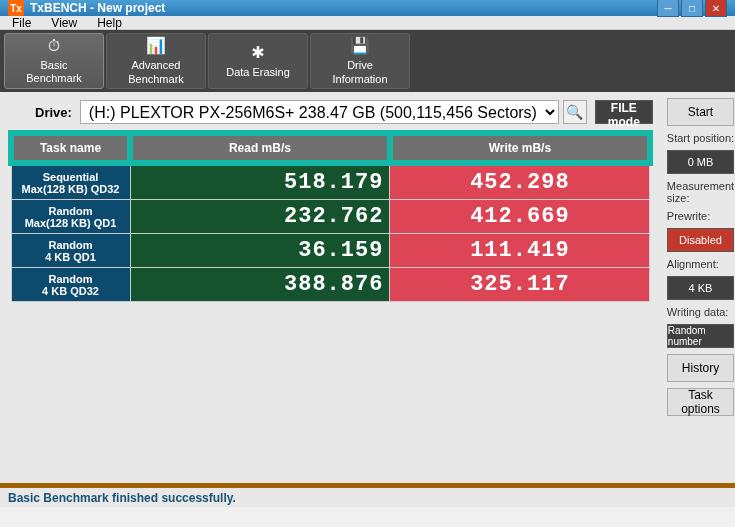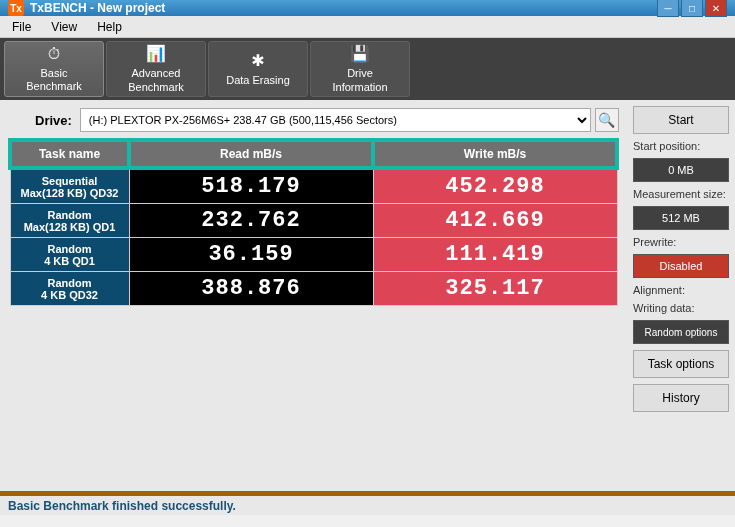--- a/index.html
+++ b/index.html
@@ -56,21 +56,21 @@
       display: flex;
       align-items: center;
       justify-content: center;
     }
     .title-btn.close-btn { background: #c0392b; }
 
     
     #menu-bar {
       background: #e8e8e8;
       border-bottom: 1px solid #ccc;
-      height: 22px;
+      height: 14px;
       display: flex;
       align-items: center;
       padding: 0 4px;
       gap: 4px;
     }
     .menu-item {
       padding: 2px 8px;
       cursor: pointer;
       font-size: 12px;
       border-radius: 2px;
@@ -152,21 +152,21 @@
       align-items: center;
       gap: 4px;
       flex: 1;
     }
     #drive-select {
       flex: 1;
       height: 24px;
       border: 1px solid #aaa;
       padding: 2px 4px;
       background: white;
-      font-size: 11px;
+      font-size: 16px;
     }
     #drive-refresh-btn {
       width: 24px;
       height: 24px;
       border: 1px solid #aaa;
       background: #f0f0f0;
       cursor: pointer;
       display: flex;
       align-items: center;
       justify-content: center;
@@ -187,21 +187,21 @@
     #bench-table {
       width: 100%;
       border-collapse: collapse;
     }
     #bench-table th {
       background: #707070;
       color: white;
       padding: 5px 8px;
       text-align: center;
       font-size: 12px;
-      border: 4px solid #14b8a6;
+      border: 6px solid #14b8a6;
     }
     #bench-table th:first-child {
       text-align: center;
     }
     .bench-row td {
       padding: 4px 6px;
       border: 1px solid #ccc;
       vertical-align: middle;
     }
     .bench-row {
@@ -210,22 +210,22 @@
     .task-cell {
       background: #0c4a6e;
       color: white;
       text-align: center;
       font-size: 11px;
       font-weight: bold;
       width: 119px;
       padding: 6px 4px;
     }
     .read-cell {
-      background: #000000;
-      text-align: center;
+      background: #14532d;
+      text-align: right;
       padding: 6px 4px;
     }
     .write-cell {
       background: #dd4455;
       text-align: center;
       padding: 6px 4px;
       margin-left: 8px;
     }
     .bench-value {
       color: white;
@@ -332,20 +332,21 @@
 
 <div id="content">
   <div id="main-panel">
 
     <div id="drive-row">
       <span id="drive-label">Drive:</span>
       <div id="drive-select-container">
         <select id="drive-select"><option>(H:) PLEXTOR PX-256M6S+  238.47 GB (500,115,456 Sectors)</option></select>
         <button id="drive-refresh-btn">🔍</button>
       </div>
+      <button id="file-mode-btn">FILE mode</button>
     </div>
 
     <table id="bench-table">
       <thead>
         <tr>
           <th>Task name</th>
           <th>Read mB/s</th>
           <th>Write mB/s</th>
         </tr>
       </thead>
@@ -375,30 +376,30 @@
 
   </div>
 
   <div id="right-panel">
     <button class="right-btn">Start</button>
 
     <span class="right-label">Start position:</span>
     <div class="right-value">0 MB</div>
 
     <span class="right-label">Measurement size:</span>
-    <div class="right-value">512 MB</div>
 
     <span class="right-label">Prewrite:</span>
     <div class="right-value disabled-val">Disabled</div>
 
     <span class="right-label">Alignment:</span>
+    <div class="right-value">4 KB</div>
 
     <span class="right-label">Writing data:</span>
-    <div class="right-value" style="font-size:10px;">Random options</div>
-
+    <div class="right-value" style="font-size:10px;">Random number</div>
+
+    <button class="right-btn">History</button>
     <button class="right-btn">Task options</button>
-    <button class="right-btn">History</button>
   </div>
 </div>
 
 <div id="status-bar">
   <span>Basic Benchmark finished successfully.</span>
 </div>
 
 </body></html>

